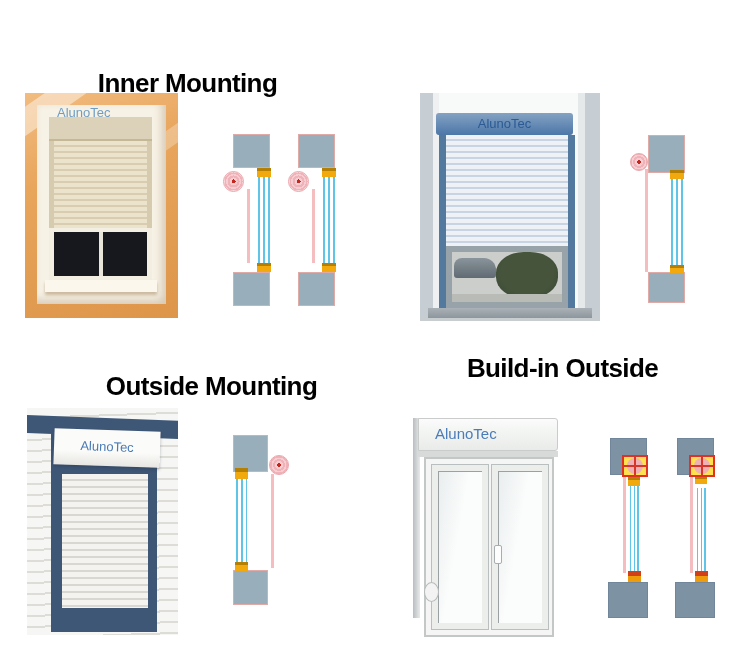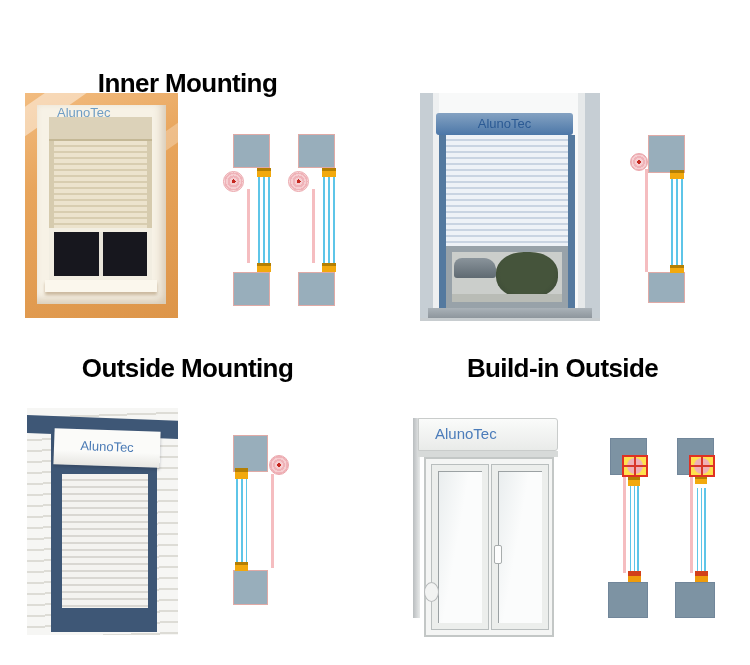--- a/index.html
+++ b/index.html
@@ -26,21 +26,21 @@
   .photo{position:absolute;overflow:hidden;}
   .brand{position:absolute;white-space:nowrap;}
   .streak{position:absolute;background:rgba(255,255,255,.45);transform:rotate(-35deg);}
 </style>
 </head>
 <body>
 
 <div id="canvas">
 
   <div class="title" style="left:0;top:46px;margin-top:24px;">Inner Mounting</div>
-  <div class="title" style="left:0;top:355px;">Outside Mounting</div>
+  <div class="title" style="left:0;top:373px;padding-left:24px;">Outside Mounting</div>
   <div class="title" style="left:375px;top:355px;">Build-in Outside</div>
 
   <div class="photo" style="left:25px;top:93px;width:153px;height:225px;background:linear-gradient(160deg,#f2bc80 0%,#e8a55c 35%,#dd9549 100%);">
     <div class="streak" style="left:-40px;top:-8px;width:150px;height:24px;"></div>
     <div class="streak" style="left:70px;top:30px;width:170px;height:16px;background:rgba(255,255,255,.28);"></div>
     <div class="abs" style="left:12px;top:12px;width:129px;height:199px;background:#f7f2e6;box-shadow:inset -4px -4px 8px rgba(120,80,30,.25);">
       <div class="abs" style="left:12px;top:12px;width:103px;height:22px;background:#dcd2b9;border-bottom:2px solid #c4b896;"></div>
       <div class="abs" style="left:12px;top:36px;width:103px;height:87px;background:repeating-linear-gradient(180deg,#ece3cd 0 4px,#d8cdb0 4px 6px);border-left:5px solid #d6cbae;border-right:5px solid #d6cbae;box-sizing:border-box;"></div>
       <div class="abs" style="left:12px;top:123px;width:103px;height:52px;background:#f2eee2;">
         <div class="abs" style="left:5px;top:4px;width:93px;height:44px;background:#17171e;">

